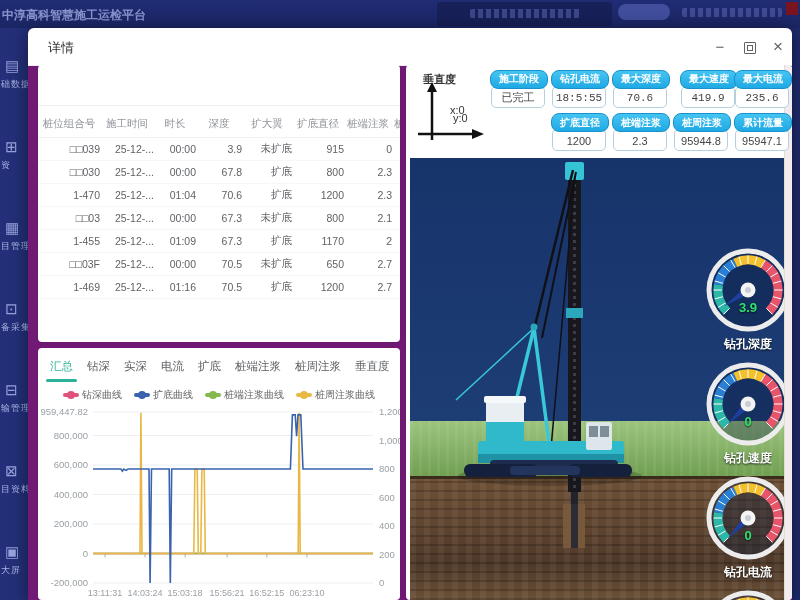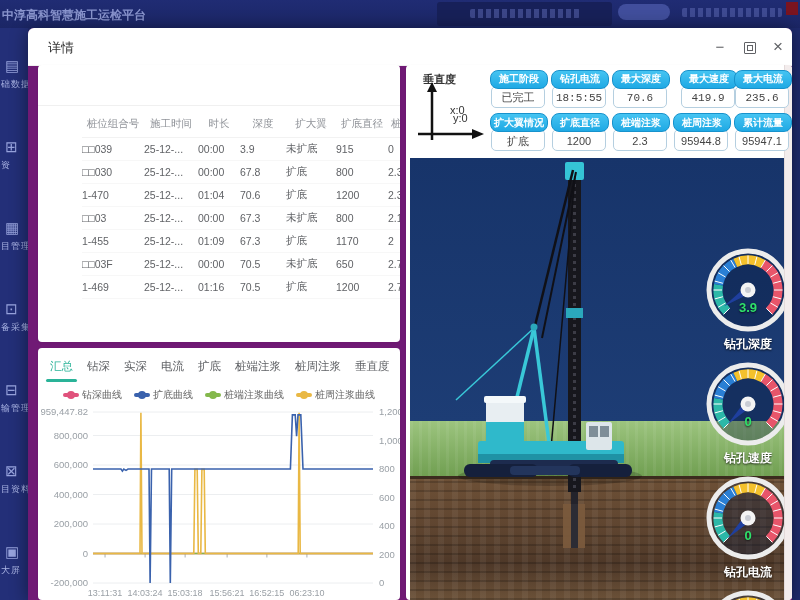--- a/index.html
+++ b/index.html
@@ -26,23 +26,23 @@
   #btn-max .box2{position:absolute;left:7px;top:8px;width:4px;height:4px;border:1px solid #606266;background:#fff;}
   .panel{background:#fff;border-radius:4px;box-shadow:0 1px 3px rgba(0,0,0,.06);}
   
   #hist-panel{left:10px;top:37px;width:362px;height:277px;overflow:hidden;}
   #hist-tabs{left:14px;top:10px;height:26px;}
   .tab{display:inline-block;margin-right:26px;font-size:12px;color:#606266;cursor:pointer;padding-bottom:8px;position:relative;}
   .tab.active{color:#2ab398;}
   .tab.active:after{content:"";position:absolute;left:-4px;right:-4px;bottom:0;height:3px;border-radius:2px;background:#2ab398;}
   #hist-sep{left:0;top:40px;width:362px;height:1px;background:#f0f0f0;}
   #hist-table{left:0;top:46px;width:400px;}
-  table{border-collapse:collapse;table-layout:fixed;width:400px;margin-left:44px;}
+  table{border-collapse:collapse;table-layout:fixed;width:400px;}
   th{font-size:10.5px;color:#909399;font-weight:normal;padding:6px 0;border-bottom:1px solid #f2f2f2;white-space:nowrap;}
-  td{font-size:10.5px;color:#606266;text-align:left;padding:4px 0;border-bottom:1px solid #f7f7f7;white-space:nowrap;overflow:hidden;}
+  td{font-size:10.5px;color:#606266;text-align:right;padding:4px 0;border-bottom:1px solid #f7f7f7;white-space:nowrap;overflow:hidden;}
   tr.trow{cursor:pointer;}
   
   #chart-panel{left:10px;top:320px;width:362px;height:252px;overflow:hidden;}
   #chart-tabs{left:12px;top:8px;height:24px;white-space:nowrap;}
   #chart-tabs .tab{margin-right:14px;font-size:11.5px;}
   #legend{left:0;top:36px;width:362px;text-align:center;white-space:nowrap;}
   .lg-item{display:inline-block;margin:0 6px;font-size:10px;color:#666;}
   .lg-mark{display:inline-block;width:16px;height:4px;border-radius:2px;vertical-align:middle;position:relative;margin-right:3px;}
   .lg-mark i{position:absolute;left:4px;top:-2.5px;width:8px;height:8px;border-radius:50%;}
   #chart-svg{left:0;top:52px;}
@@ -300,24 +300,20 @@
         <div class="card" style="left: 190px;">
           <div class="card-h">最大速度</div>
           <div class="card-v">419.9</div>
         </div>
         <div class="card" style="left: 244px;">
           <div class="card-h">最大电流</div>
           <div class="card-v">235.6</div>
         </div>
       </div>
     <div class="abs cardrow" id="cardrow-1" style="top:48px;">
-        <div class="card" style="left: 0px;">
-          <div class="card-h">扩大翼情况</div>
-          <div class="card-v">扩底</div>
-        </div>
         <div class="card" style="left: 61px;">
           <div class="card-h">扩底直径</div>
           <div class="card-v">1200</div>
         </div>
         <div class="card" style="left: 122px;">
           <div class="card-h">桩端注浆</div>
           <div class="card-v">2.3</div>
         </div>
         <div class="card" style="left: 183px;">
           <div class="card-h">桩周注浆</div>

